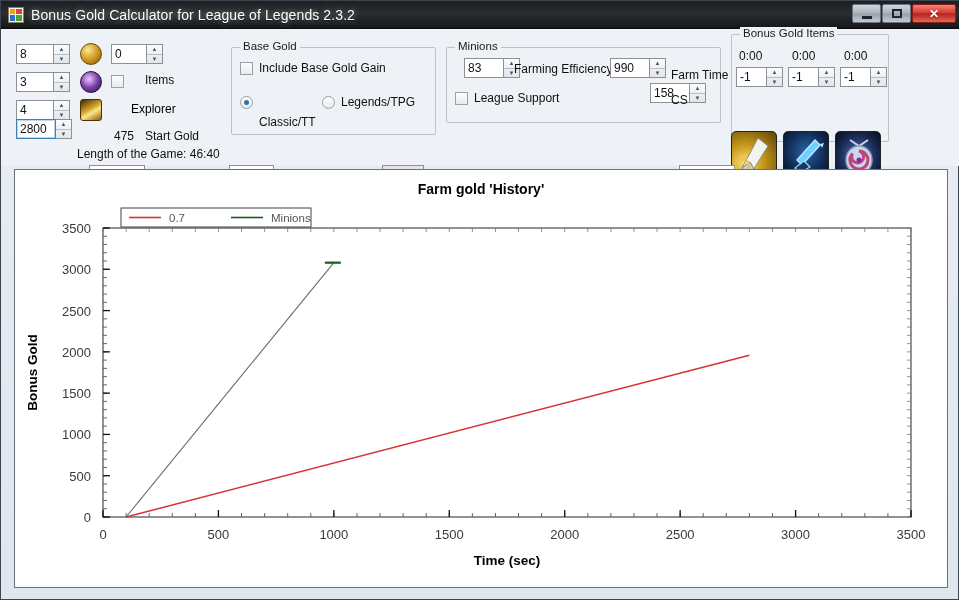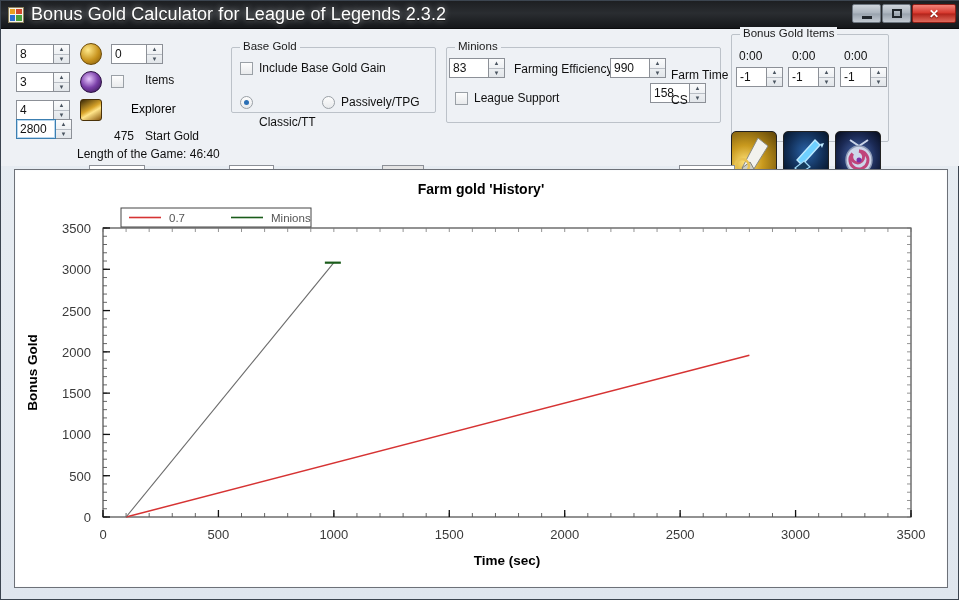--- a/index.html
+++ b/index.html
@@ -27,21 +27,21 @@
   .tb-icon {
     width:16px; height:16px; margin-left:7px; margin-right:7px;
     background:#f6f3e8; border:1px solid #8a7f5c; position:relative; flex:0 0 auto;
   }
   .tb-icon i { position:absolute; display:block; }
   .tb-icon i.a { left:1px; top:1px; width:5px; height:5px; background:#e8a020; }
   .tb-icon i.b { left:7px; top:1px; width:6px; height:5px; background:#d24a2c; }
   .tb-icon i.c { left:1px; top:7px; width:5px; height:6px; background:#2b6fd0; }
   .tb-icon i.d { left:7px; top:7px; width:6px; height:6px; background:#4aa03a; }
   .tb-title {
-    color:#ffffff; font-size:18px; letter-spacing:.1px;
+    color:#ffffff; font-size:14px; letter-spacing:.1px;
     text-shadow: 0 0 6px rgba(255,255,255,.55), 0 1px 1px rgba(0,0,0,.9);
     white-space:nowrap;
   }
   .tb-btns { position:absolute; right:4px; top:3px; display:flex; gap:1px; }
   .tb-btn {
     width:29px; height:19px;
     background: linear-gradient(180deg,#cfd5dc 0%,#aab3bd 48%,#98a2ad 52%,#c3cad2 100%);
     border:1px solid #6c757f; border-radius:2px;
     display:flex; align-items:center; justify-content:center;
     position:relative;
@@ -195,33 +195,33 @@
 
     <div class="spin-wrap" style="left:15px; top:90px;justify-content:center;">
       <input class="field focus" style="width: 40px;" value="2800">
       <span class="spin-btns">
           <b>▲</b>
           <b>▼</b>
         </span>
     </div>
     <span class="lbl" style="left:76px; top:118px;">Length of the Game: 46:40</span>
 
-    <div class="grp" style="left:230px; top:18px; width:205px; height:66px;padding-left:25px;">
+    <div class="grp" style="left:230px; top:18px; width:205px; height:88px;padding-left:25px;">
       <span class="grp-title">Base Gold</span>
       <span class="cbx" style="left:8px; top:14px;"></span>
       <span class="lbl" style="left:27px; top:13px;">Include Base Gold Gain</span>
       <span class="rdo on" style="left:8px; top:48px;"></span>
       <span class="lbl" style="left:27px; top:47px;margin-top:20px;">Classic/TT</span>
       <span class="rdo" style="left:90px; top:48px;"></span>
-      <span class="lbl" style="left:109px; top:47px;">Passively/TPG</span>
+      <span class="lbl" style="left:109px; top:47px;">Legends/TPG</span>
     </div>
 
     <div class="grp" style="left:445px; top:18px; width:275px; height:76px;">
       <span class="grp-title">Minions</span>
-      <div class="spin-wrap" style="left:2px; top:10px;">
+      <div class="spin-wrap" style="left:17px; top:10px;">
         <input class="field" style="width: 40px;" value="83">
         <span class="spin-btns">
             <b>▲</b>
             <b>▼</b>
           </span>
       </div>
       <span class="lbl" style="left:67px; top:14px;">Farming Efficiency</span>
       <div class="spin-wrap" style="left:163px; top:10px;">
         <input class="field" style="width: 40px;" value="990">
         <span class="spin-btns">

